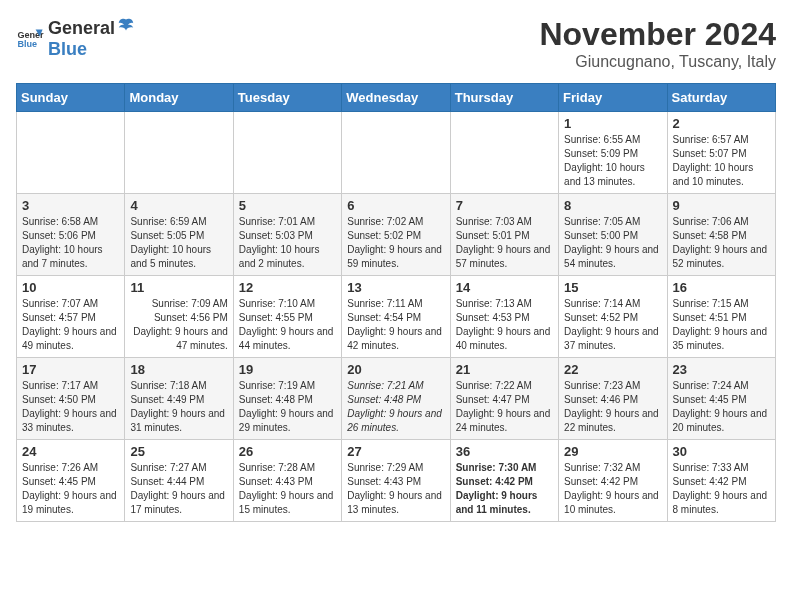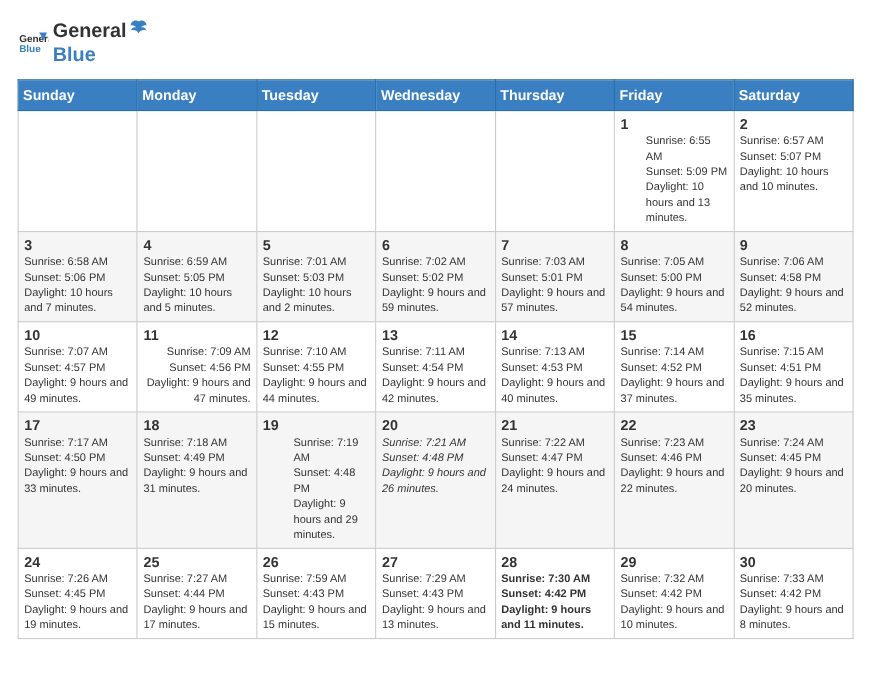--- a/index.html
+++ b/index.html
@@ -102,20 +102,24 @@
     <div>
       <div style="display:flex; align-items:baseline;">
         <span class="logo-text-general">General</span>
         <svg width="18" height="18" viewBox="0 0 20 20" style="margin:0 2px;">
           <path d="M10 4 C12 2, 18 3, 18 8 C16 7, 14 8, 12 10 C14 9, 17 10, 18 13 C15 12, 11 13, 10 16 C9 13, 5 12, 2 13 C3 10, 6 9, 8 10 C6 8, 4 7, 2 8 C2 3, 8 2, 10 4Z" fill="#3a7fc1"></path>
         </svg>
       </div>
       <div class="logo-text-blue">Blue</div>
     </div>
   </div>
+  <div class="title-area">
+    <div class="month-title">November 2024</div>
+    <div class="location-subtitle">Giuncugnano, Tuscany, Italy</div>
+  </div>
 </div>
 
 <table class="calendar-table">
   <thead>
     <tr>
     <th>Sunday</th>
         <th>Monday</th>
         <th>Tuesday</th>
         <th>Wednesday</th>
         <th>Thursday</th>
@@ -125,21 +129,21 @@
   </thead>
   <tbody id="calendar-body">
   <tr>
         <td class="empty-cell"></td>
         <td class="empty-cell"></td>
         <td class="empty-cell"></td>
         <td class="empty-cell"></td>
         <td class="empty-cell"></td>
         <td>
           <span class="day-number">1</span>
-          <div class="day-info" style="white-space: pre-line; margin-left: 23px;">Sunrise: 6:55 AM
+          <div class="day-info" style="white-space: pre-line;">Sunrise: 6:55 AM
 Sunset: 5:09 PM
 Daylight: 10 hours and 13 minutes.</div>
         </td>
         <td>
           <span class="day-number">2</span>
           <div class="day-info" style="white-space: pre-line;">Sunrise: 6:57 AM
 Sunset: 5:07 PM
 Daylight: 10 hours and 10 minutes.</div>
         </td>
       </tr>
@@ -239,21 +243,21 @@
 Daylight: 9 hours and 33 minutes.</div>
         </td>
         <td>
           <span class="day-number">18</span>
           <div class="day-info" style="white-space: pre-line;">Sunrise: 7:18 AM
 Sunset: 4:49 PM
 Daylight: 9 hours and 31 minutes.</div>
         </td>
         <td>
           <span class="day-number">19</span>
-          <div class="day-info" style="white-space: pre-line; margin-left: 28px;">Sunrise: 7:19 AM
+          <div class="day-info" style="white-space: pre-line;">Sunrise: 7:19 AM
 Sunset: 4:48 PM
 Daylight: 9 hours and 29 minutes.</div>
         </td>
         <td>
           <span class="day-number">20</span>
           <div class="day-info" style="white-space: pre-line; font-style: italic;">Sunrise: 7:21 AM
 Sunset: 4:48 PM
 Daylight: 9 hours and 26 minutes.</div>
         </td>
         <td>
@@ -283,32 +287,32 @@
 Daylight: 9 hours and 19 minutes.</div>
         </td>
         <td>
           <span class="day-number">25</span>
           <div class="day-info" style="white-space: pre-line;">Sunrise: 7:27 AM
 Sunset: 4:44 PM
 Daylight: 9 hours and 17 minutes.</div>
         </td>
         <td>
           <span class="day-number">26</span>
-          <div class="day-info" style="white-space: pre-line;">Sunrise: 7:59 AM
+          <div class="day-info" style="white-space: pre-line;">Sunrise: 7:28 AM
 Sunset: 4:43 PM
 Daylight: 9 hours and 15 minutes.</div>
         </td>
         <td>
           <span class="day-number">27</span>
           <div class="day-info" style="white-space: pre-line;">Sunrise: 7:29 AM
 Sunset: 4:43 PM
 Daylight: 9 hours and 13 minutes.</div>
         </td>
         <td>
-          <span class="day-number">28</span>
+          <span class="day-number">36</span>
           <div class="day-info" style="white-space: pre-line; font-weight: bold;">Sunrise: 7:30 AM
 Sunset: 4:42 PM
 Daylight: 9 hours and 11 minutes.</div>
         </td>
         <td>
           <span class="day-number">29</span>
           <div class="day-info" style="white-space: pre-line;">Sunrise: 7:32 AM
 Sunset: 4:42 PM
 Daylight: 9 hours and 10 minutes.</div>
         </td>

